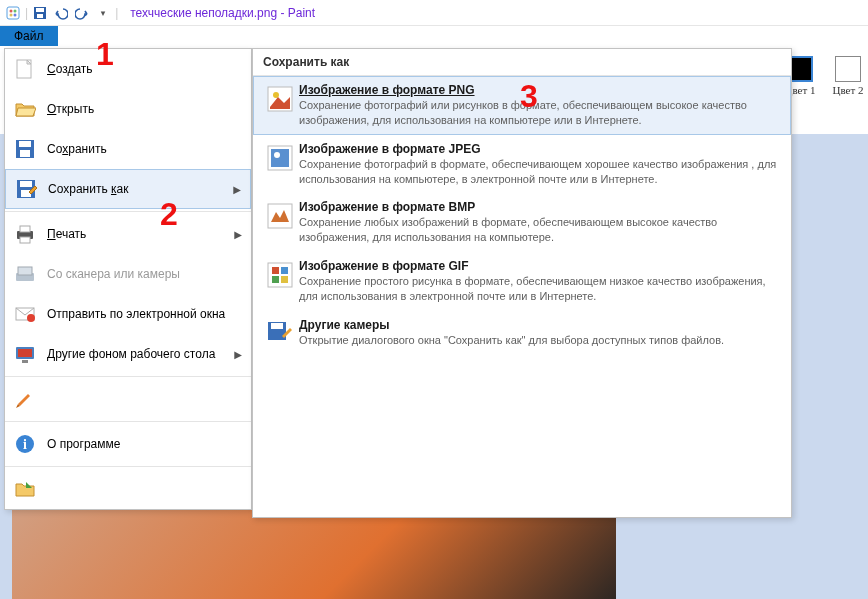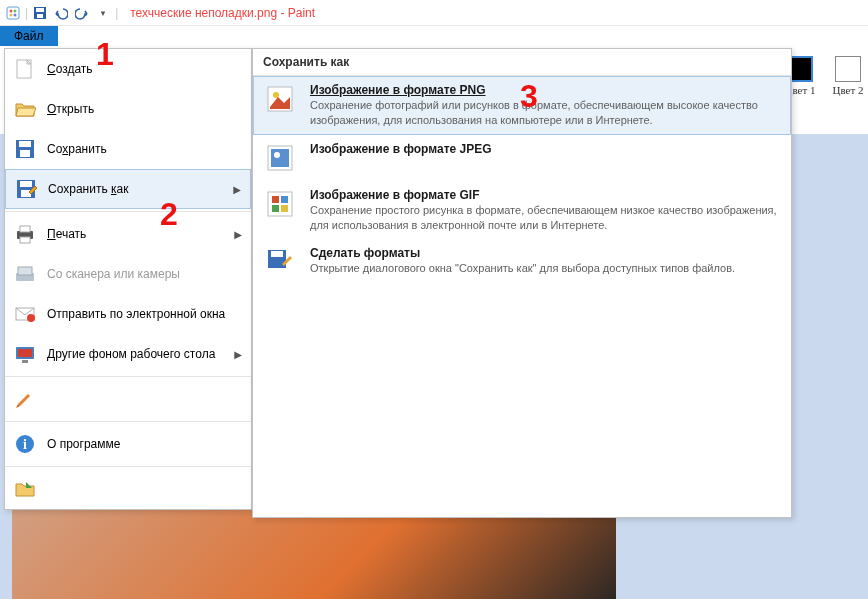--- a/index.html
+++ b/index.html
@@ -1,35 +1,35 @@
 <!DOCTYPE html>
 <html><head>
 <meta charset="utf-8">
 <style>
   * { box-sizing: border-box; margin: 0; padding: 0; }
   body { font-family: "Segoe UI", Tahoma, sans-serif; font-size: 12px; background: #fff; width: 868px; height: 599px; overflow: hidden; position: relative; }
   .titlebar { height: 26px; background: #fff; display: flex; align-items: center; padding: 0 4px; gap: 4px; border-bottom: 1px solid #e6e6e6; }
   .qat { display: flex; align-items: center; gap: 3px; }
   .qat-icon { width: 18px; height: 18px; display: flex; align-items: center; justify-content: center; }
-  .title-text { margin-left: 8px; color: #ef4444; font-size: 12px; }
+  .title-text { margin-left: 8px; color: #6d28d9; font-size: 12px; }
   .file-tab { background: #1979ca; color: #000000; padding: 3px 14px; font-size: 12px; display: inline-block; cursor: pointer; }
   .ribbon-row { height: 22px; display:flex; align-items:flex-start; }
   .workspace { position: relative; height: calc(100% - 48px); }
   .menu-panel { position: absolute; top: 0; left: 4px; width: 248px; background: #fff; border: 1px solid #c2c2c2; box-shadow: 2px 2px 6px rgba(0,0,0,0.15); z-index: 10; }
   .menu-item { display: flex; align-items: center; height: 40px; padding: 0 8px; gap: 10px; cursor: pointer; }
   .menu-item.selected { background: #e8f0fa; border: 1px solid #a8c8e8; }
   .menu-item.disabled { color: #9a9a9a; }
   .menu-icon { width: 24px; height: 24px; flex-shrink: 0; display:flex; align-items:center; justify-content:center; }
   .menu-label { flex: 1; font-size: 12px; color: #000; }
   .menu-item.disabled .menu-label { color: #9a9a9a; }
   .submenu-arrow { width: 10px; text-align: center; color: #555; font-size: 10px; }
   .menu-sep { height: 0; border-top: 1px solid #e4e4e4; margin: 2px 0; }
   .submenu-panel { position: absolute; top: 0; left: 252px; width: 540px; background: #fff; border: 1px solid #c2c2c2; box-shadow: 2px 2px 6px rgba(0,0,0,0.15); z-index: 10; min-height: 470px; }
   .submenu-header { padding: 6px 10px; font-weight: 600; color: #303030; border-bottom: 1px solid #e4e4e4; font-size:12px; }
-  .format-item { display: flex; padding: 6px 10px; gap: 14px; cursor: pointer; border:1px solid transparent; }
+  .format-item { display: flex; padding: 6px 10px; gap: 3px; cursor: pointer; border:1px solid transparent; }
   .format-item.hover { background: #e8f0fa; border:1px solid #a8c8e8; }
   .format-icon { width: 32px; height: 32px; flex-shrink: 0; display:flex; align-items:center; justify-content:center; }
   .format-text { flex: 1; }
   .format-title { font-weight: 600; color: #1a1a1a; font-size: 12px; }
   .format-item.hover .format-title { text-decoration: underline; }
   .format-desc { color: #606060; font-size: 11px; line-height: 1.35; margin-top: 1px; }
   .color-wells { position: absolute; top: 6px; right: 0; display: flex; gap: 8px; font-family: Liberation Serif, serif; }
   .color-well { width: 40px; text-align: center; font-size: 11px; color: #333; padding: 2px 0; }
   .color-swatch { width: 26px; height: 26px; margin: 0 auto 2px; border: 1px solid #888; }
   .color-swatch.c1 { background: #000; border:2px solid #3a84d4; }
@@ -229,20 +229,33 @@
         <div class="format-item">
           <div class="format-icon">
             <svg width="28" height="28">
               <rect x="2" y="2" width="24" height="24" fill="#fff" stroke="#bbb"></rect>
               <rect x="5" y="5" width="18" height="18" fill="#5a90d0"></rect>
               <circle cx="11" cy="11" r="3" fill="#fff"></circle>
             </svg>
           </div>
           <div class="format-text">
             <div class="format-title">Изображение в формате JPEG</div>
+            <div class="format-desc">Сохранение фотографий в формате, обеспечивающем хорошее качество изображения , для использования на компьютере, в электронной почте или в Интернете.</div>
+          </div>
+        </div>
+        <div class="format-item">
+          <div class="format-icon">
+            <svg width="28" height="28">
+              <rect x="2" y="2" width="24" height="24" fill="#fff" stroke="#bbb"></rect>
+              <path d="M5 20 L10 10 L14 16 L18 8 L23 20 Z" fill="#d07030"></path>
+            </svg>
+          </div>
+          <div class="format-text">
+            <div class="format-title">Изображение в формате BMP</div>
+            <div class="format-desc">Сохранение любых изображений в формате, обеспечивающем высокое качество изображения, для использования на компьютере.</div>
           </div>
         </div>
         <div class="format-item">
           <div class="format-icon">
             <svg width="28" height="28">
               <rect x="2" y="2" width="24" height="24" fill="#fff" stroke="#bbb"></rect>
               <rect x="6" y="6" width="7" height="7" fill="#d05030"></rect>
               <rect x="15" y="6" width="7" height="7" fill="#4a90d0"></rect>
               <rect x="6" y="15" width="7" height="7" fill="#50a050"></rect>
               <rect x="15" y="15" width="7" height="7" fill="#e0c040"></rect>
@@ -255,21 +268,21 @@
         </div>
         <div class="format-item">
           <div class="format-icon">
             <svg width="28" height="28">
               <rect x="2" y="2" width="18" height="18" fill="#3a6fb8"></rect>
               <rect x="5" y="3" width="12" height="6" fill="#fff"></rect>
               <path d="M16 16 L24 8 L26 10 L18 18 Z" fill="#e8a030"></path>
             </svg>
           </div>
           <div class="format-text">
-            <div class="format-title">Сделать форматы</div>
+            <div class="format-title">Другие камеры</div>
             <div class="format-desc">Открытие диалогового окна "Сохранить как" для выбора доступных типов файлов.</div>
           </div>
         </div>
       </div>
   </div>
 
   <div class="annot" style="top:-12px; left:96px">1</div>
   <div class="annot" style="top:148px; left:160px">2</div>
   <div class="annot" style="top:30px; left:520px">3</div>
 </div>

